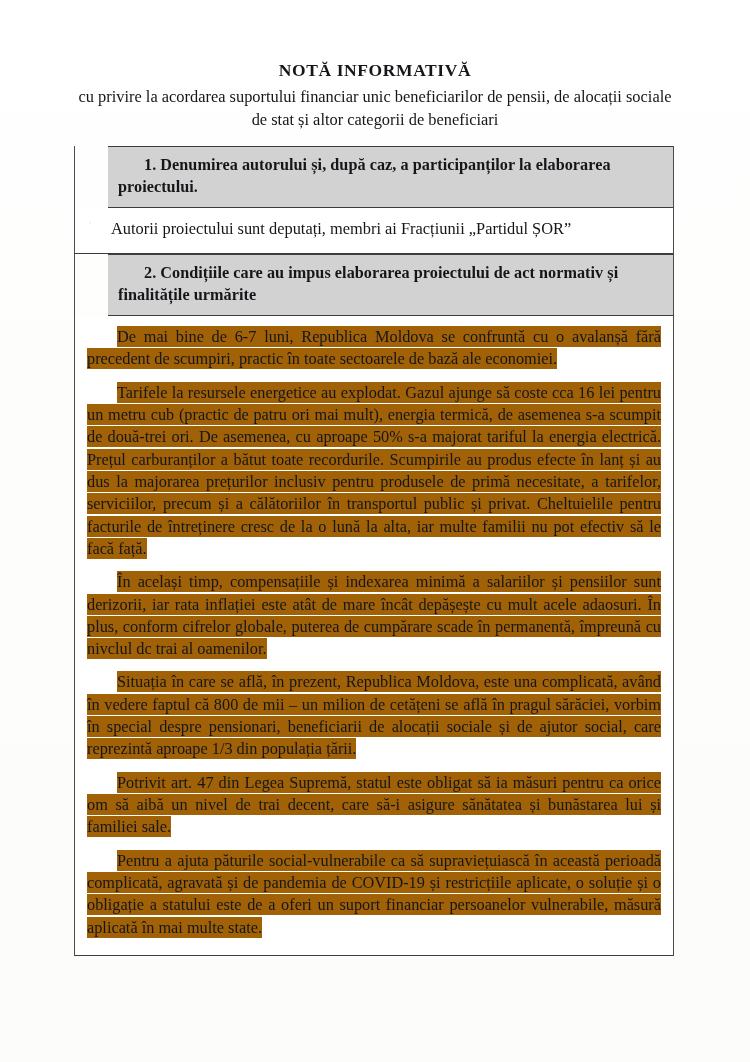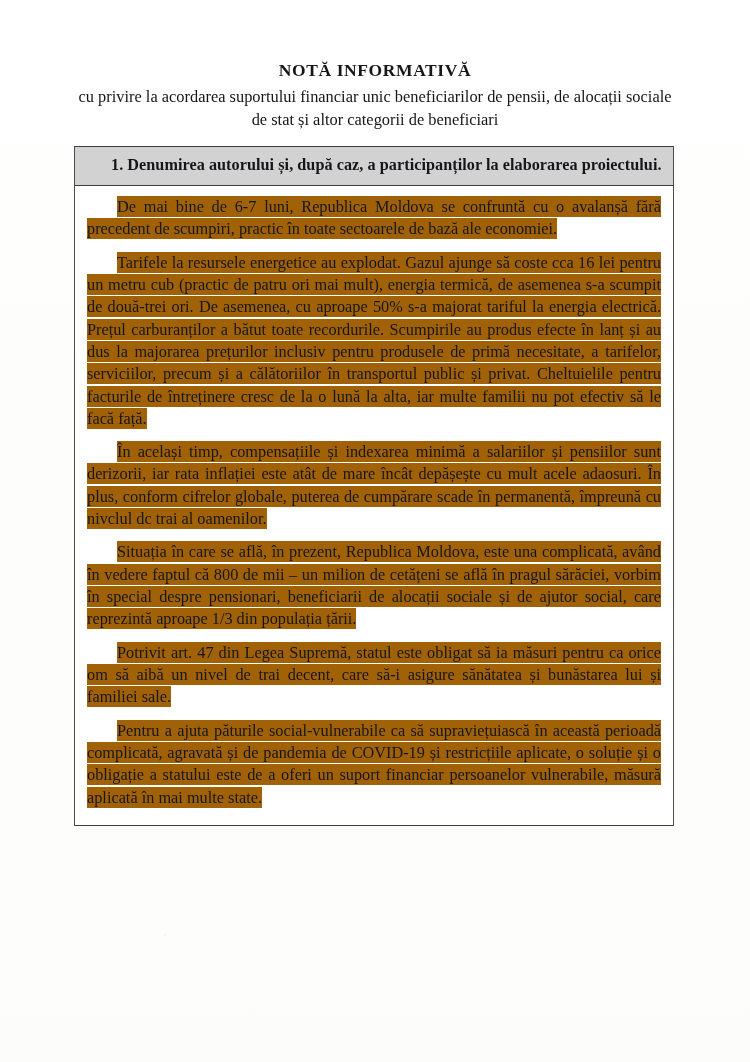--- a/index.html
+++ b/index.html
@@ -60,20 +60,21 @@
   .row {
     box-sizing: border-box;
     position: relative;
   }
 
   .row-head {
     background: #d2d2d2;
     border-top: 1.2px solid #3c3c3c;
     border-bottom: 1.2px solid #3c3c3c;
     padding: 7px 10px 9px 10px;
+    margin-left: 33px;
   }
   .row-head .txt {
     font-size: 16.2px;
     font-weight: bold;
     line-height: 1.36;
     text-indent: 26px;
     letter-spacing: 0.05px;
   }
 
   .row-body {
@@ -139,21 +140,27 @@
     <h1 class="doc-title">NOTĂ INFORMATIVĂ</h1>
     <p class="doc-subtitle">cu privire la acordarea suportului financiar unic beneficiarilor de pensii, de alocații sociale de stat și altor categorii de beneficiari</p>
   </div>
 
   <div class="doc-table">
 
     <div class="row row-head">
       <div class="txt">1. Denumirea autorului și, după caz, a participanților la elaborarea proiectului.</div>
     </div>
 
+    <div class="row row-body plain">
+      <div class="single-line">Autorii proiectului sunt deputați, membri ai Fracțiunii „Partidul ȘOR”</div>
+    </div>
 
+    <div class="row row-head">
+      <div class="txt">2. Condițiile care au impus elaborarea proiectului de act normativ și finalitățile urmărite</div>
+    </div>
 
     <div class="row row-paras">
       <p class="para"><span class="hl">De mai bine de 6-7 luni, Republica Moldova se confruntă cu o avalanșă fără precedent de scumpiri, practic în toate sectoarele de bază ale economiei.</span></p>
       <p class="para"><span class="hl">Tarifele la resursele energetice au explodat. Gazul ajunge să coste cca 16 lei pentru un metru cub (practic de patru ori mai mult), energia termică, de asemenea s-a scumpit de două-trei ori. De asemenea, cu aproape 50% s-a majorat tariful la energia electrică. Prețul carburanților a bătut toate recordurile. Scumpirile au produs efecte în lanț și au dus la majorarea prețurilor inclusiv pentru produsele de primă necesitate, a tarifelor, serviciilor, precum și a călătoriilor în transportul public și privat. Cheltuielile pentru facturile de întreținere cresc de la o lună la alta, iar multe familii nu pot efectiv să le facă față.</span></p>
       <p class="para"><span class="hl">În același timp, compensațiile și indexarea minimă a salariilor și pensiilor sunt derizorii, iar rata inflației este atât de mare încât depășește cu mult acele adaosuri. În plus, conform cifrelor globale, puterea de cumpărare scade în permanentă, împreună cu nivclul dc trai al oamenilor.</span></p>
       <p class="para"><span class="hl">Situația în care se află, în prezent, Republica Moldova, este una complicată, având în vedere faptul că 800 de mii – un milion de cetățeni se află în pragul sărăciei, vorbim în special despre pensionari, beneficiarii de alocații sociale și de ajutor social, care reprezintă aproape 1/3 din populația țării.</span></p>
       <p class="para"><span class="hl">Potrivit art. 47 din Legea Supremă, statul este obligat să ia măsuri pentru ca orice om să aibă un nivel de trai decent, care să-i asigure sănătatea și bunăstarea lui și familiei sale.</span></p>
       <p class="para"><span class="hl">Pentru a ajuta păturile social-vulnerabile ca să supraviețuiască în această perioadă complicată, agravată și de pandemia de COVID-19 și restricțiile aplicate, o soluție și o obligație a statului este de a oferi un suport financiar persoanelor vulnerabile, măsură aplicată în mai multe state.</span></p>
     </div>
 

